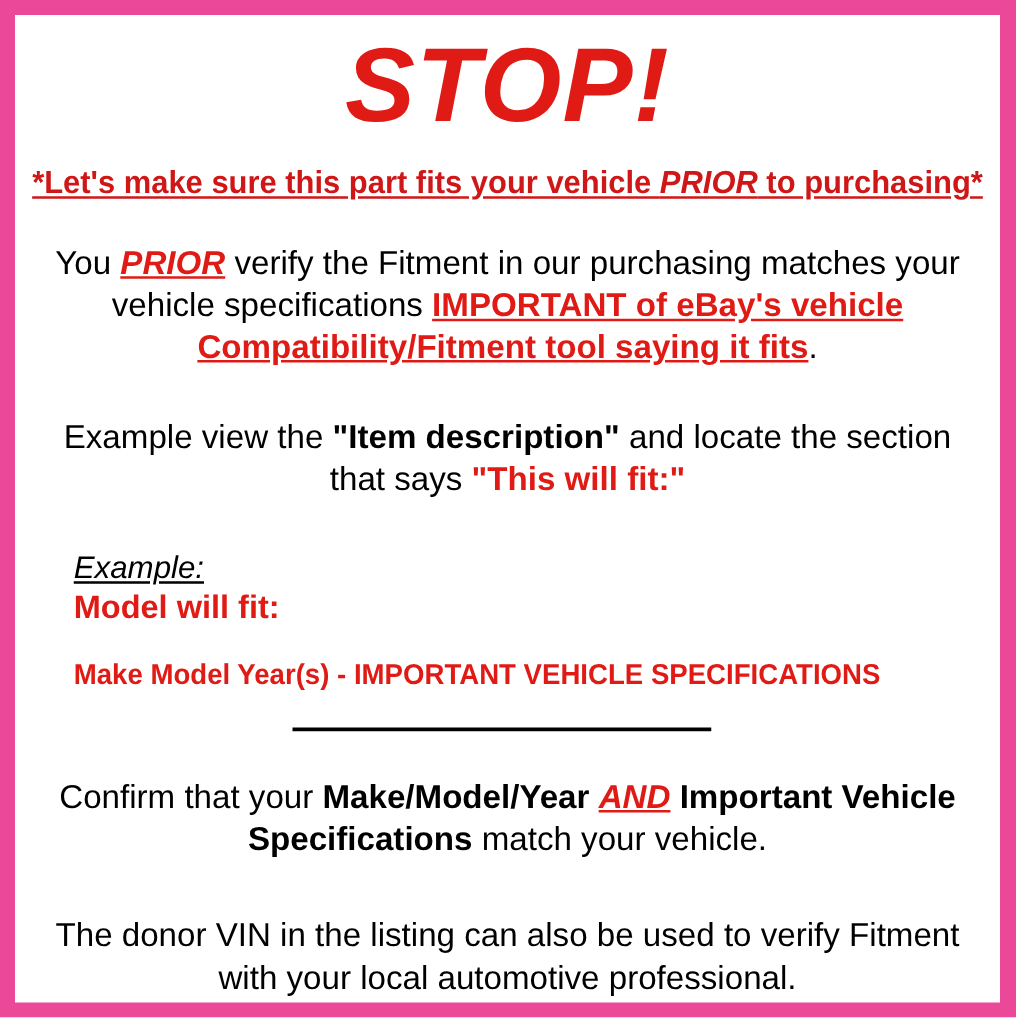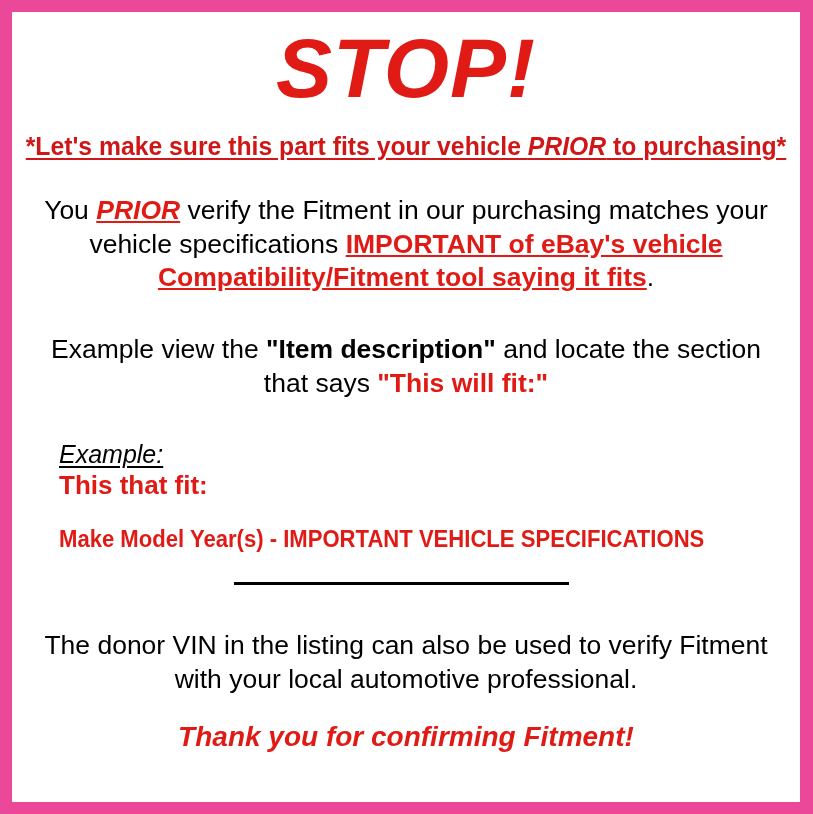--- a/index.html
+++ b/index.html
@@ -165,27 +165,30 @@
     <div class="para p1">
       <span>You </span><span class="red-bold-ital-ul">PRIOR</span><span> verify the Fitment in our purchasing matches your vehicle specifications </span><span class="red-bold-ul">IMPORTANT of eBay's vehicle Compatibility/Fitment tool saying it fits</span><span>.</span>
     </div>
 
     <div class="para p2">
       <span>Example view the </span><span class="black-bold">"Item description"</span><span> and locate the section that says </span><span class="red-bold">"This will fit:"</span>
     </div>
 
     <div class="example-block">
       <div><span class="example-label">Example:</span></div>
-      <div class="example-fit">This that fit:</div>
+      <div class="example-fit">Model will fit:</div>
       <div class="example-spec">Make Model Year(s) - IMPORTANT VEHICLE SPECIFICATIONS</div>
     </div>
 
     <div class="divider-wrap">
       <div class="divider"></div>
     </div>
 
+    <div class="para p4">
+      <span>Confirm that your </span><span class="black-bold">Make/Model/Year</span> <span class="red-bold-ital-ul">AND</span> <span class="black-bold">Important Vehicle Specifications</span><span> match your vehicle.</span>
+    </div>
 
     <div class="para p5">The donor VIN in the listing can also be used to verify Fitment with your local automotive professional.</div>
 
     <div class="closing">Thank you for confirming Fitment!</div>
 
   </div>
 </div>
 
 </body></html>

